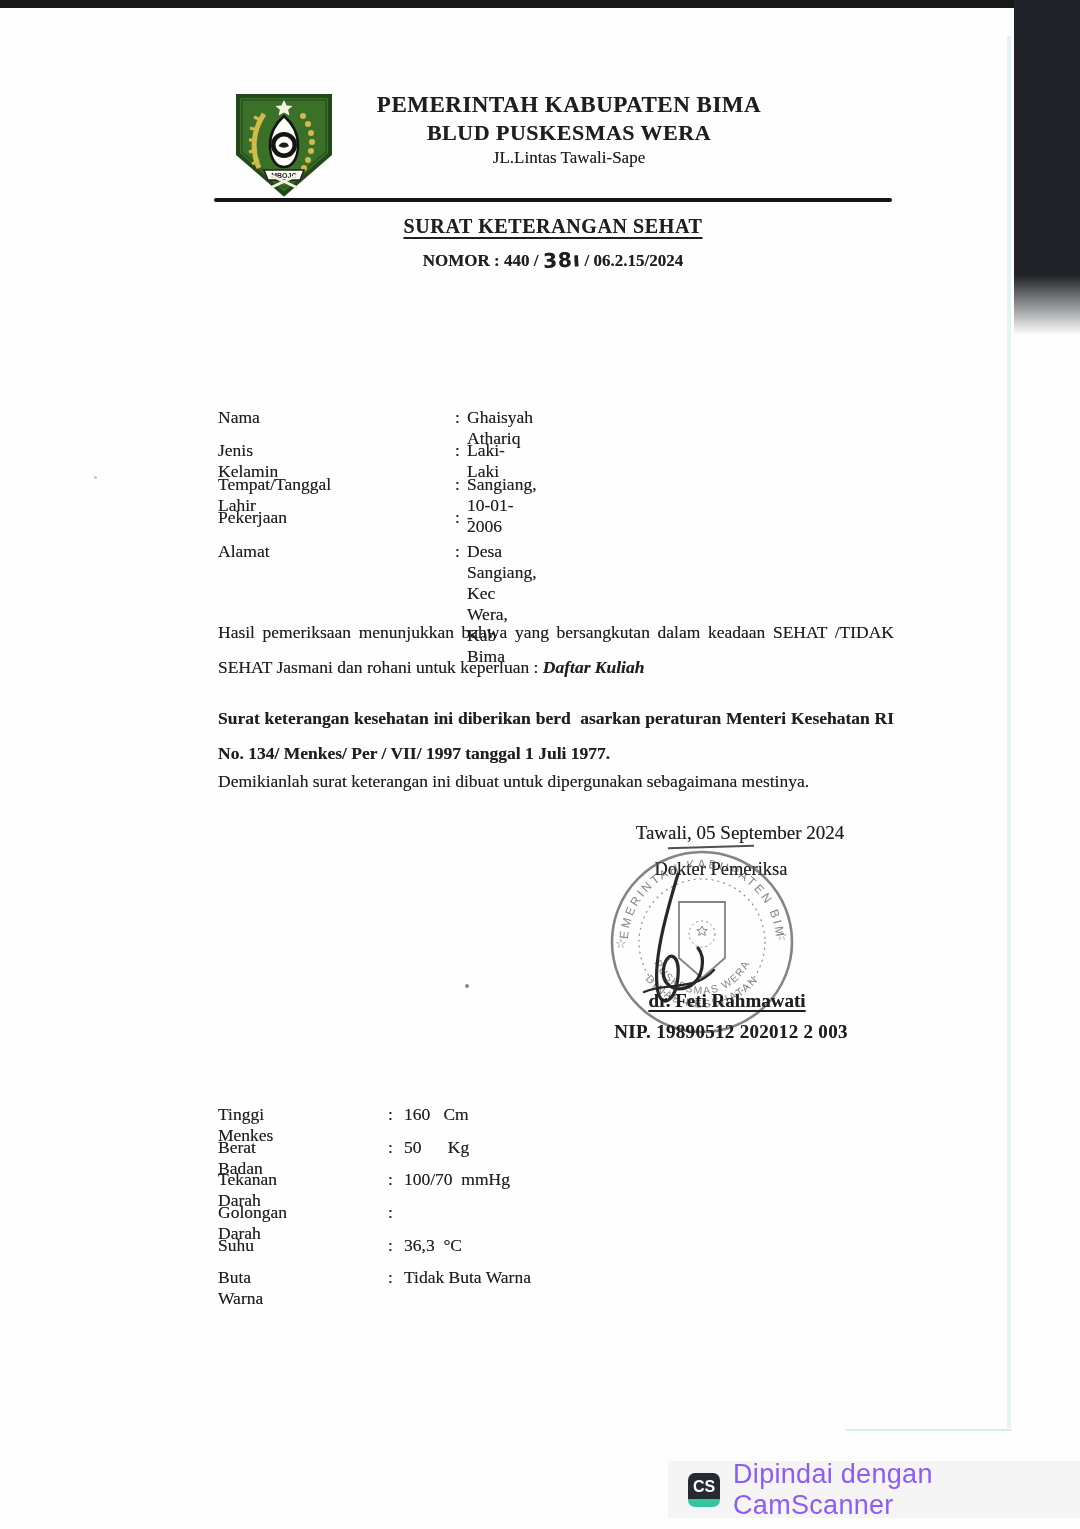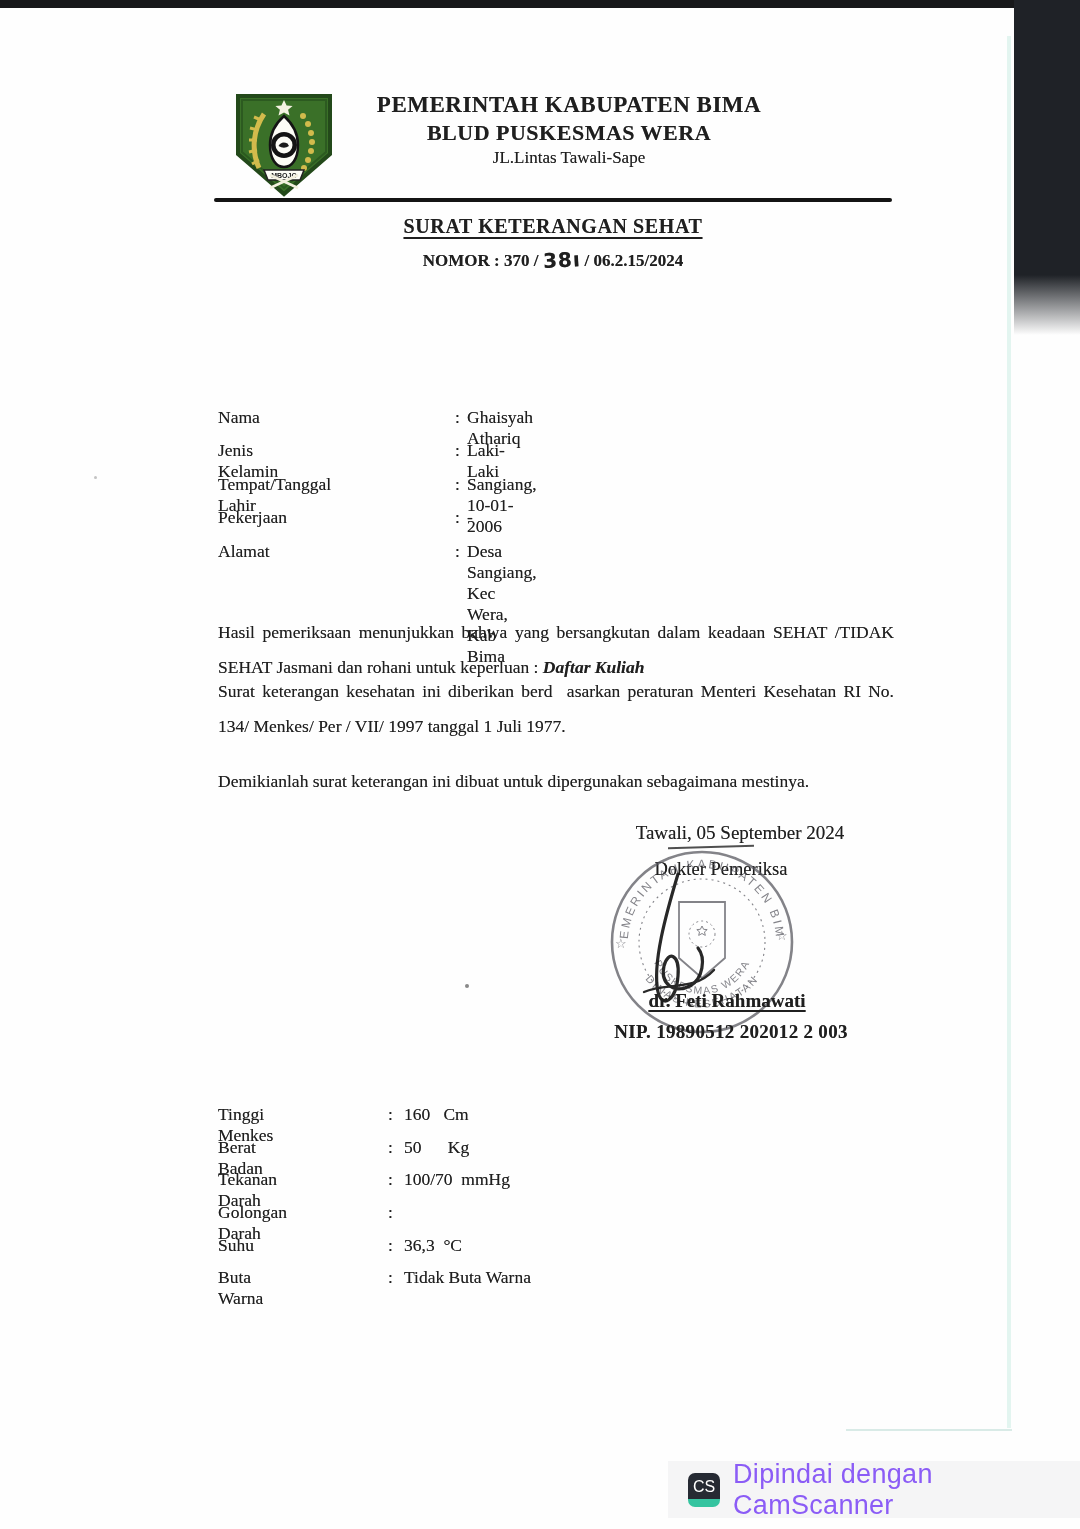--- a/index.html
+++ b/index.html
@@ -28,21 +28,21 @@
   .titleblock{left:218px;top:215px;width:670px;text-align:center;}
   .doc-title{font-size:20px;font-weight:bold;letter-spacing:.6px;
              text-decoration:underline;text-decoration-thickness:2px;text-underline-offset:4px;}
   .nomor{left:218px;top:247px;width:670px;text-align:center;font-size:17px;font-weight:bold;}
   .nomor .hand{font-family:"DejaVu Sans",sans-serif;font-size:20px;font-weight:bold;
                display:inline-block;transform:rotate(-3deg) translateY(1px);letter-spacing:1px;}
 
   .para{font-size:17.5px;line-height:35px;text-align:justify;}
   .p1{left:218px;top:300px;width:674px;}
   .p2{left:218px;top:615px;width:676px;}
-  .p3{left:218px;top:674px;width:676px;}
+  .p3{left:218px;top:701px;width:676px;font-weight:bold;}
   .p4{left:218px;top:764px;width:676px;text-align:left;}
   .hl{font-weight:bold;font-style:italic;}
 
   .fieldrow{height:26px;font-size:17.5px;}
   .fieldrow .lbl{position:absolute;left:218px;}
   .fieldrow .col{position:absolute;left:455px;}
   .fieldrow .val{position:absolute;left:467px;}
 
   
   .sig-date{left:598px;top:822px;width:284px;text-align:center;font-size:19px;}
@@ -56,21 +56,21 @@
   .vitalrow{height:26px;font-size:17.5px;}
   .vitalrow .lbl{position:absolute;left:218px;}
   .vitalrow .col{position:absolute;left:388px;}
   .vitalrow .val{position:absolute;left:404px;white-space:pre;}
 
   
   .cs-strip{left:668px;top:1461px;width:412px;height:57px;background:#f5f5f6;
             display:flex;align-items:center;font-family:"Liberation Sans","DejaVu Sans",sans-serif;}
   .cs-badge{width:34px;height:34px;margin-left:20px;border-radius:7px;
             background:linear-gradient(to bottom,#262a33 0,#262a33 76%,#35c4a0 76%,#35c4a0 100%);
-            color:#fff;font-weight:normal;font-size:16px;display:flex;align-items:center;justify-content:center;
+            color:#fff;font-weight:bold;font-size:16px;display:flex;align-items:center;justify-content:center;
             padding-bottom:6px;}
   .cs-text{margin-left:13px;font-size:27px;color:#8b5cf6;letter-spacing:.3px;}
 </style>
 </head>
 <body>
 
 <div class="canvas">
 
   <div class="abs topbar"></div>
   <div class="abs rightband"></div>
@@ -109,21 +109,21 @@
     <div class="l1">PEMERINTAH KABUPATEN BIMA</div>
     <div class="l2">BLUD PUSKESMAS WERA</div>
     <div class="l3">JL.Lintas Tawali-Sape</div>
   </div>
   <div class="abs rule"></div>
 
   <div class="abs titleblock txt">
     <span class="doc-title">SURAT KETERANGAN SEHAT</span>
   </div>
   <div class="abs nomor txt">
-    <span>NOMOR : 370 /</span>
+    <span>NOMOR : 440 /</span>
     <span class="hand">38ı</span>
     <span>/ 06.2.15/2024</span>
   </div>
 
 
   <div class="abs fieldrow txt" style="top:407px;">
     <span class="lbl">Nama</span>
     <span class="col">:</span>
     <span class="val">Ghaisyah Athariq</span>
   </div>

